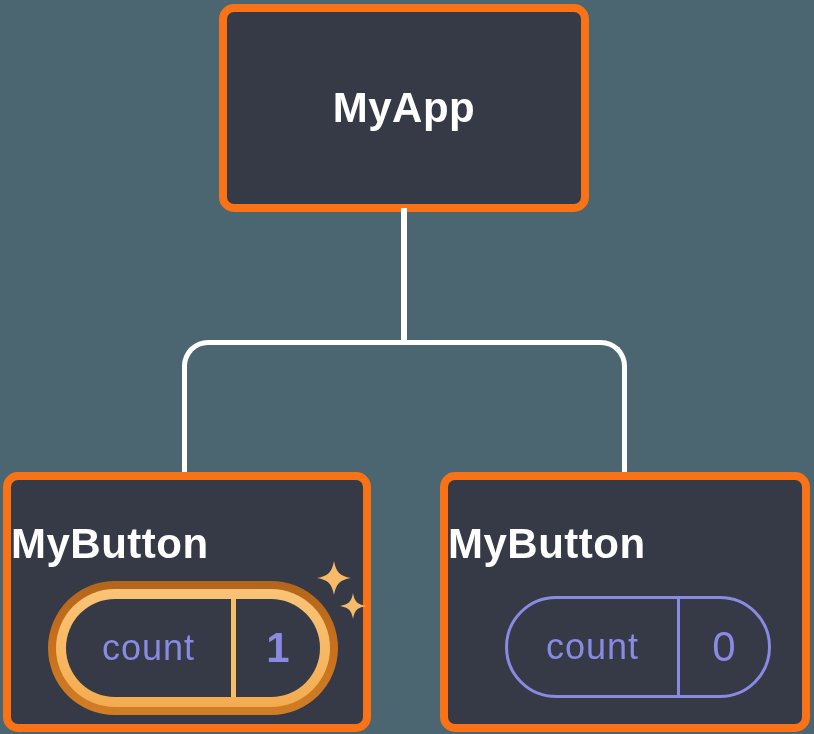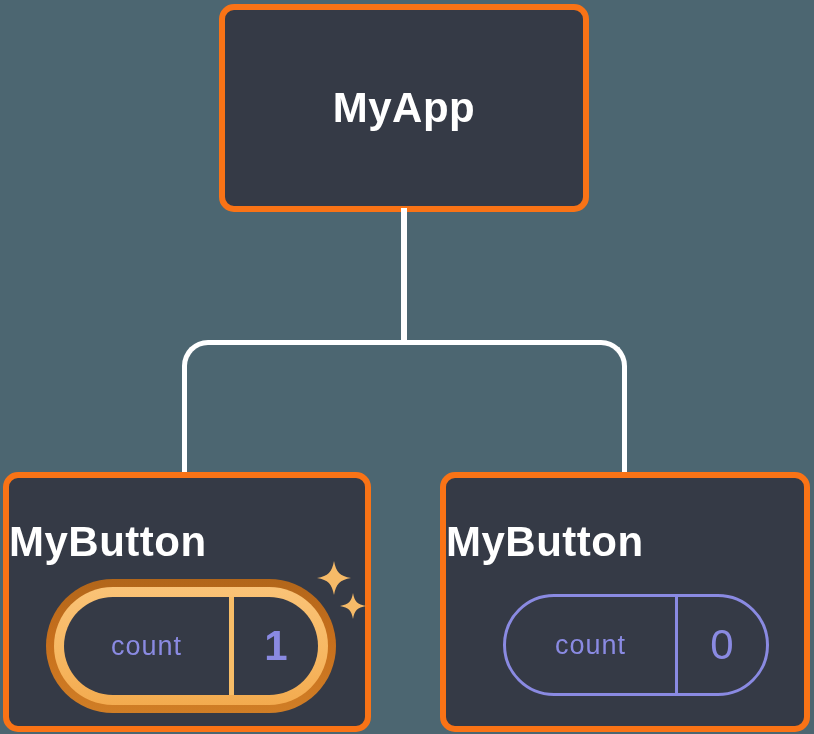--- a/index.html
+++ b/index.html
@@ -13,21 +13,21 @@
     width: 814px;
     height: 734px;
     background: #4c6671;
     overflow: hidden;
   }
   
   .node {
     position: absolute;
     box-sizing: border-box;
     background: #353a46;
-    border: 6px solid #f97316;
+    border: 8px solid #f97316;
     border-radius: 15px;
   }
   .node-root {
     left: 219px; top: 4px;
     width: 370px; height: 208px;
     display: flex; align-items: center; justify-content: center;
   }
   .node-child-left  { left: 3px;   top: 472px; width: 368px; height: 260px; }
   .node-child-right { left: 440px; top: 472px; width: 370px; height: 260px; }
   .node-title {
@@ -117,21 +117,21 @@
     width: 5px;
     background: #f8bd67;
   }
   .pill-core .seg-val {
     flex: 1;
     display: flex; align-items: center; justify-content: center;
   }
   
   .state-key {
     color: #8a8ae2;
-    font-size: 27px;
+    font-size: 36px;
     font-weight: 400;
     letter-spacing: 1px;
   }
   .state-val {
     color: #8a8ae2;
     font-size: 42px;
   }
   .state-val.bold { font-weight: 700; }
   .state-val.regular { font-weight: 400; }
   

